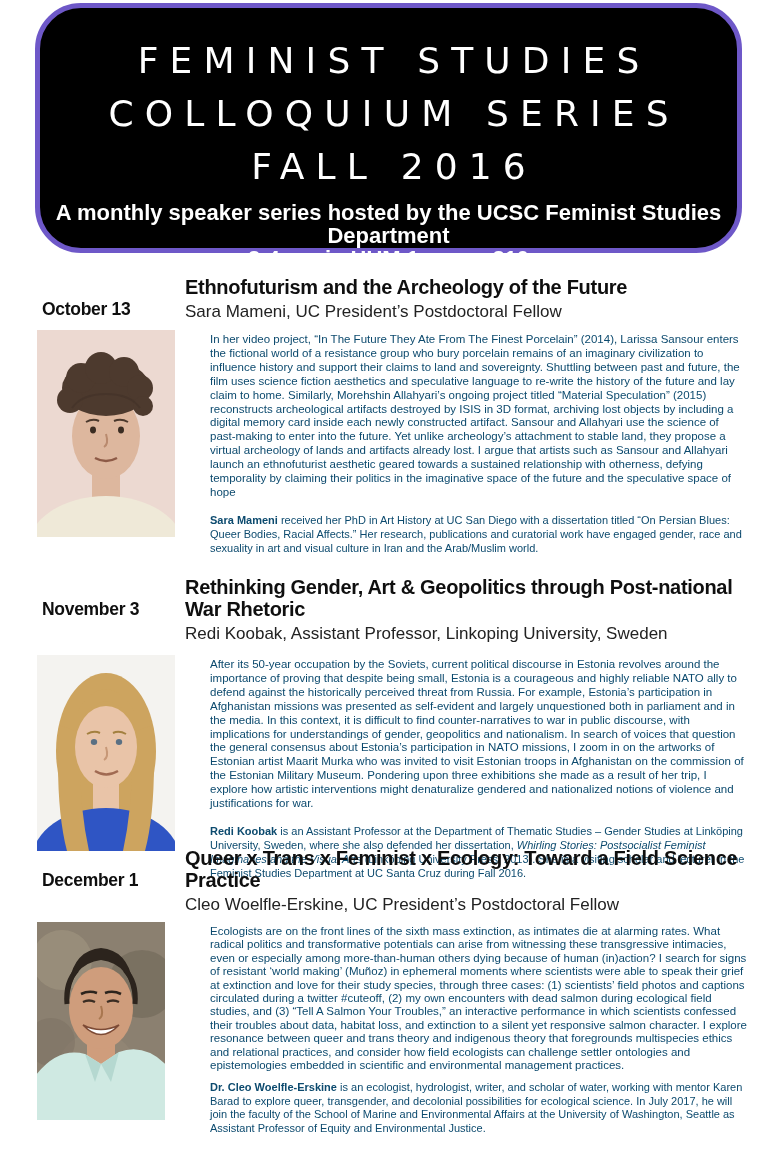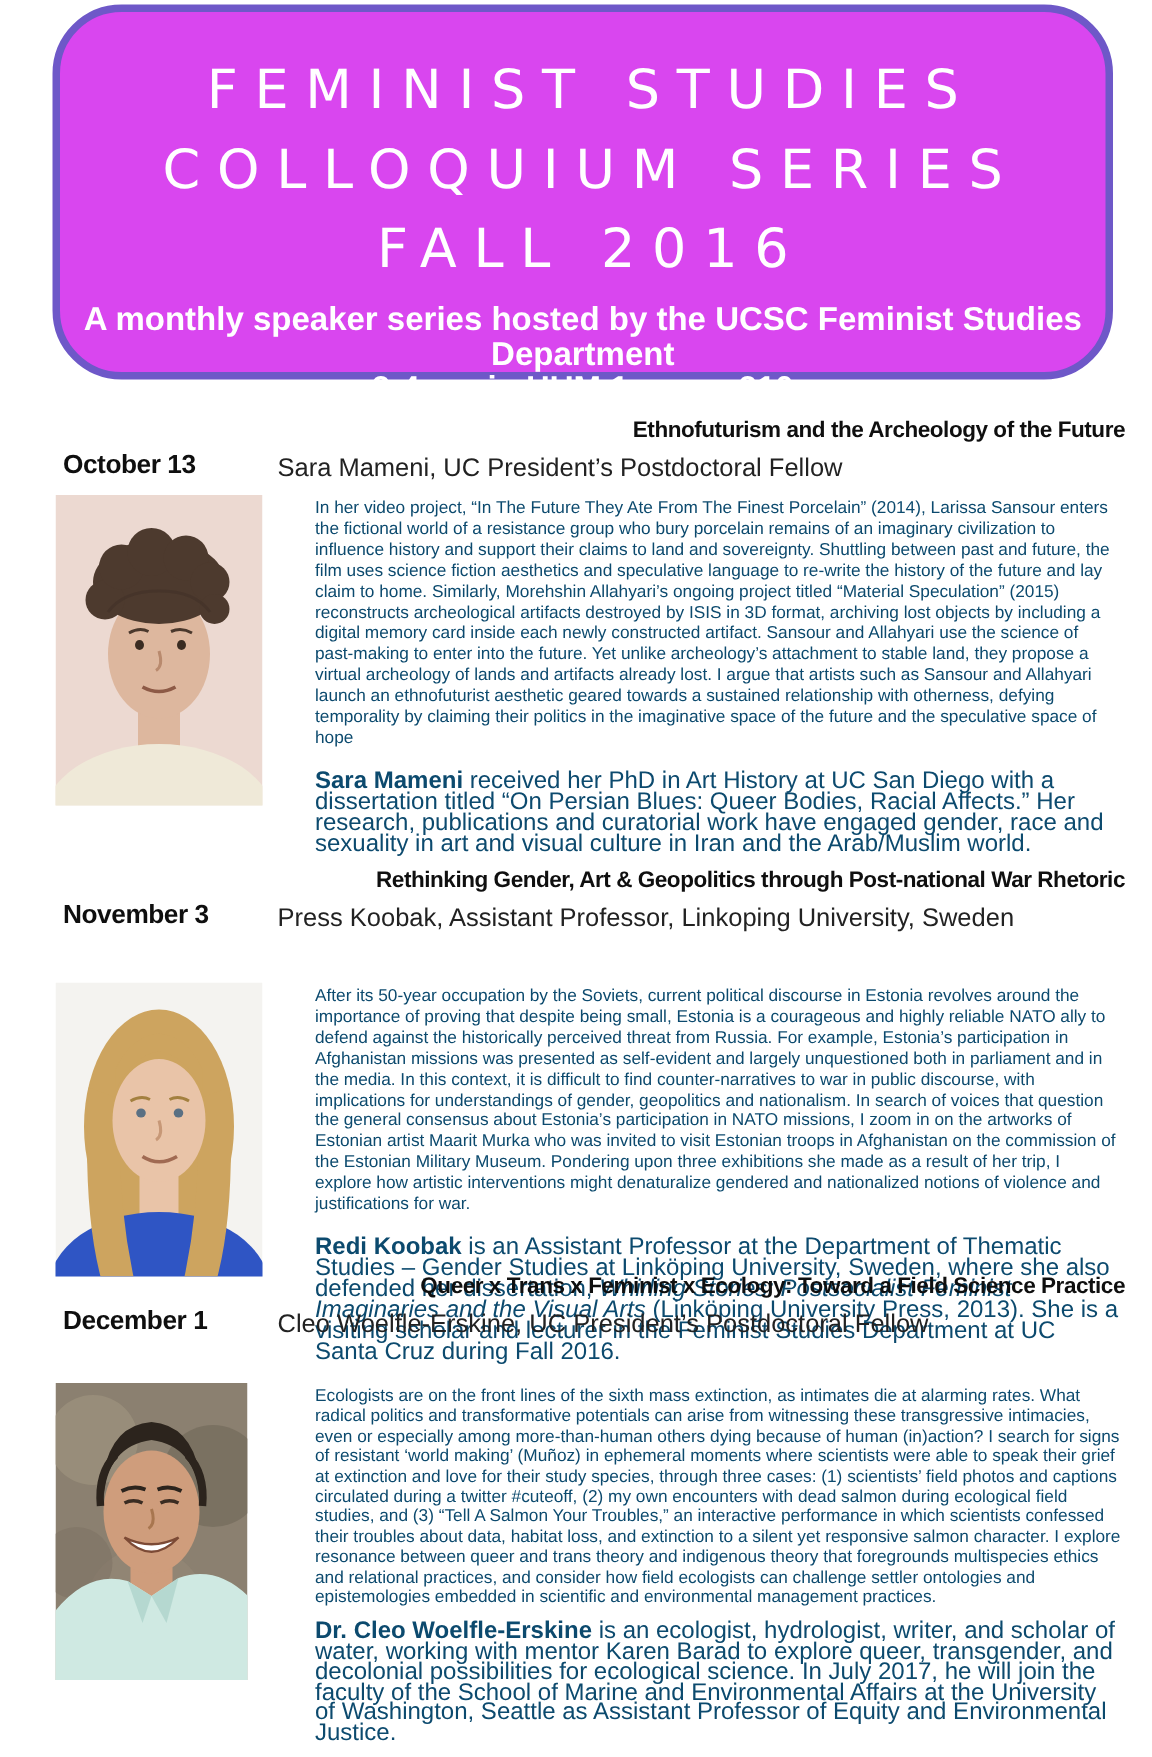--- a/index.html
+++ b/index.html
@@ -3,21 +3,21 @@
 <meta charset="utf-8">
 <style>
   html,body{margin:0;padding:0;background:#ffffff;}
   .page{
     position:relative;width:768px;height:1171px;background:#ffffff;
     font-family:"Liberation Sans",sans-serif;overflow:hidden;
   }
   
   .banner{
     position:absolute;left:35px;top:3px;width:707px;height:250px;
-    box-sizing:border-box;background:#d946ef;border:5px solid#6e58c8;
+    box-sizing:border-box;background:#000000;border:5px solid#6e58c8;
     border-radius:46px;color:#fff;text-align:center;
   }
   .banner-title{padding-top:26px;}
   .title-line{
     font-family:"DejaVu Sans",sans-serif;font-weight:400;
     font-size:36px;line-height:53px;letter-spacing:.31em;padding-left:.31em;
     white-space:nowrap;
   }
   .banner-subtitle{
     margin-top:8px;font-weight:bold;font-size:22px;line-height:23px;
@@ -26,36 +26,36 @@
   .event{position:absolute;left:0;width:768px;}
   .event-1{top:276px;height:272px;}
   .event-2{top:576px;height:293px;}
   .event-3{top:847px;height:312px;}
   .date{
     position:absolute;left:42px;top:2px;width:150px;
     font-weight:bold;font-size:17.5px;letter-spacing:-.3px;color:#0f0f0f;margin-top:21px;
   }
   .head-block{position:absolute;left:185px;top:0;width:565px;}
   .talk-title{
-    font-weight:bold;font-size:15px;line-height:22px;
-    letter-spacing:-.3px;color:#0f0f0f;text-align:right;
+    font-weight:bold;font-size:20px;line-height:22px;
+    letter-spacing:-.3px;color:#0f0f0f;
   }
   .speaker{font-size:17px;line-height:25px;color:#222;margin-top:1px;}
   .photo{position:absolute;left:37px;}
   .event-1 .photo{top:54px;}
   .event-2 .photo{top:79px;}
   .event-3 .photo{top:75px;}
   .photo svg{display:block;}
   .body-block{position:absolute;left:210px;width:537px;color:#0c4a6e;}
   .event-1 .body-block{top:57px;}
   .event-2 .body-block{top:82px;}
   .event-3 .body-block{top:78px;}
   .abstract{font-size:11.5px;line-height:13.9px;margin:0 0 14px 0;}
   .event-3 .abstract{line-height:13.4px;margin-bottom:9px;}
-  .bio{font-size:16px;line-height:13.9px;margin:0;}
+  .bio{font-size:11px;line-height:13.9px;margin:0;}
   .event-3 .bio{line-height:13.4px;}
   .seg-bold{font-weight:bold;}
   .seg-italic{font-style:italic;}
 </style>
 </head>
 <body>
 
 <div class="page">
 
   <header class="banner">
@@ -101,21 +101,21 @@
     <div class="body-block">
       <p class="abstract">In her video project, “In The Future They Ate From The Finest Porcelain” (2014), Larissa Sansour enters the fictional world of a resistance group who bury porcelain remains of an imaginary civilization to influence history and support their claims to land and sovereignty. Shuttling between past and future, the film uses science fiction aesthetics and speculative language to re-write the history of the future and lay claim to home. Similarly, Morehshin Allahyari’s ongoing project titled “Material Speculation” (2015) reconstructs archeological artifacts destroyed by ISIS in 3D format, archiving lost objects by including a digital memory card inside each newly constructed artifact. Sansour and Allahyari use the science of past-making to enter into the future. Yet unlike archeology’s attachment to stable land, they propose a virtual archeology of lands and artifacts already lost. I argue that artists such as Sansour and Allahyari launch an ethnofuturist aesthetic geared towards a sustained relationship with otherness, defying temporality by claiming their politics in the imaginative space of the future and the speculative space of hope</p>
       <p class="bio"><span class="seg-bold">Sara Mameni</span><span> received her PhD in Art History at UC San Diego with a dissertation titled “On Persian Blues: Queer Bodies, Racial Affects.” Her research, publications and curatorial work have engaged gender, race and sexuality in art and visual culture in Iran and the Arab/Muslim world.</span></p>
     </div>
   </section>
 
   <section class="event event-2">
     <div class="date">November 3</div>
     <div class="head-block">
       <div class="talk-title">Rethinking Gender, Art &amp; Geopolitics through Post-national War Rhetoric</div>
-      <div class="speaker">Press Koobak, Assistant Professor, Linkoping University, Sweden</div>
+      <div class="speaker">Redi Koobak, Assistant Professor, Linkoping University, Sweden</div>
     </div>
     <div class="photo">
       <svg width="138" height="196" viewBox="0 0 138 196">
         <rect x="0" y="0" width="138" height="196" fill="#f4f3f0"></rect>
         <ellipse cx="69" cy="96" rx="50" ry="78" fill="#cda45f"></ellipse>
         <rect x="56" y="120" width="26" height="40" fill="#e9c4a8"></rect>
         <ellipse cx="69" cy="205" rx="74" ry="52" fill="#2f55c4"></ellipse>
         <path d="M22,70 Q18,150 30,196 L52,196 Q40,140 44,78 Z" fill="#cda45f"></path>
         <path d="M116,70 Q120,150 108,196 L86,196 Q98,140 94,78 Z" fill="#cda45f"></path>
         <ellipse cx="69" cy="92" rx="31" ry="41" fill="#e9c4a8"></ellipse>

